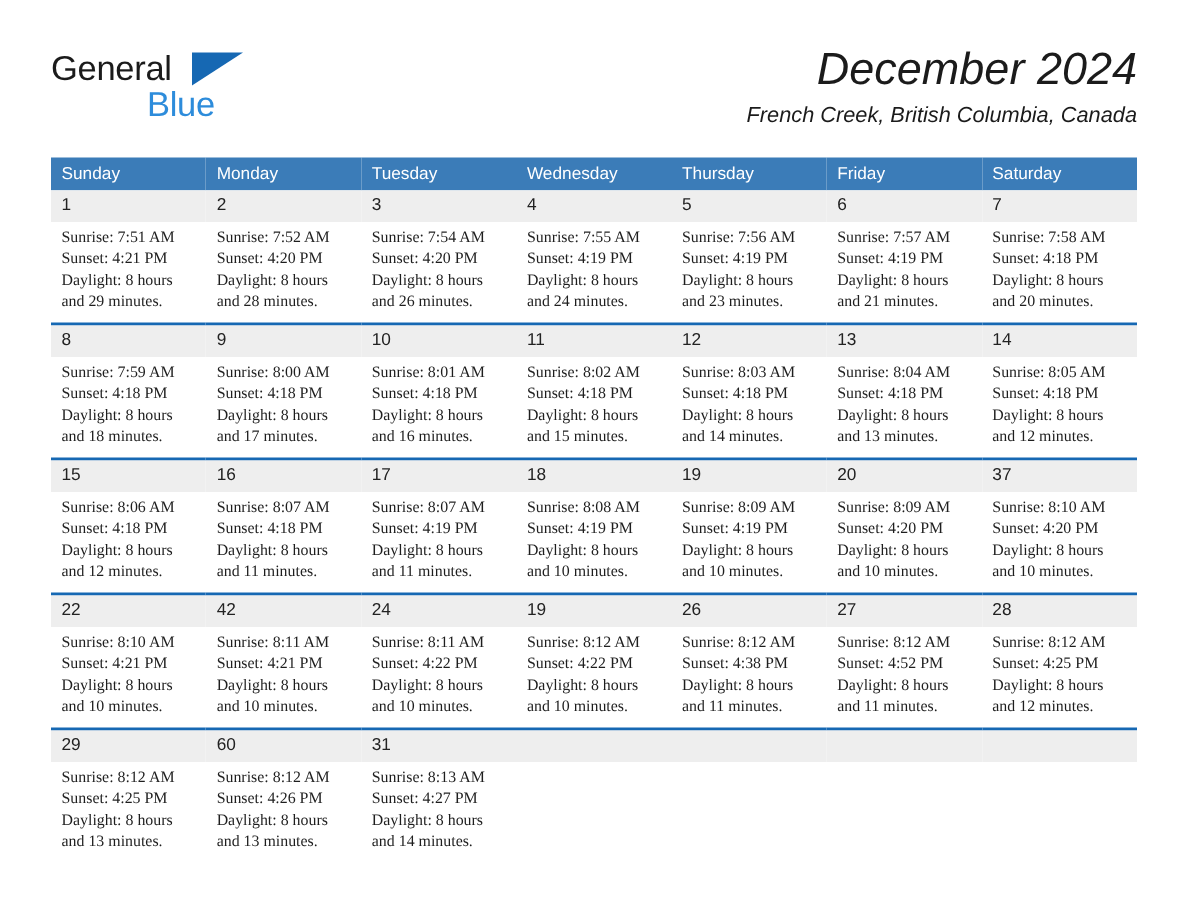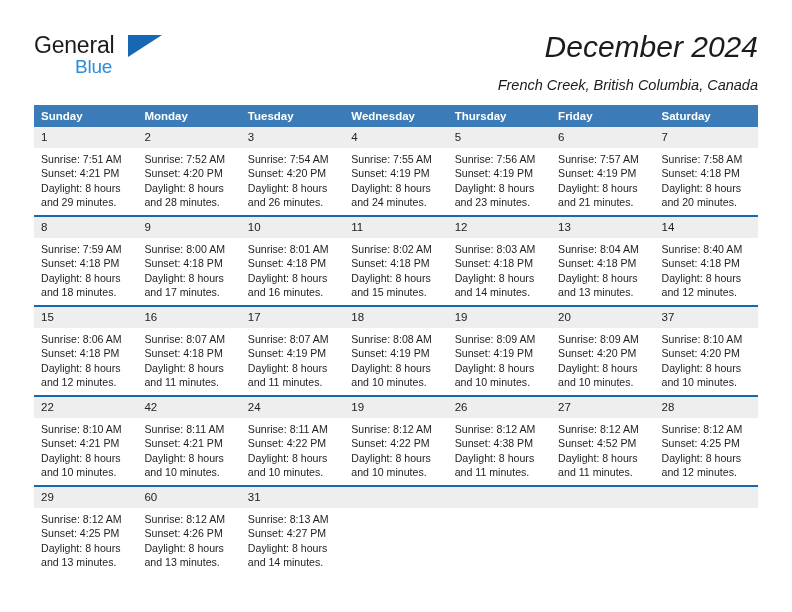--- a/index.html
+++ b/index.html
@@ -50,23 +50,23 @@
     position: absolute;
     left: 94px;
     top: 3px;
     width: 0;
     height: 0;
     border-left: 34px solid #1668b3;
     border-bottom: 22px solid transparent;
   }
   .brand-blue {
     position: absolute;
-    left: 41px;
+    left: 64px;
     top: 24px;
-    font-size: 19px;
+    font-size: 23px;
     color: #2d8cdb;
     letter-spacing: -0.2px;
   }
 
   .titles {
     position: absolute;
     right: 0;
     top: 0;
     text-align: right;
     font-style: italic;
@@ -74,40 +74,40 @@
   .cal-title {
     font-size: 30px;
     color: #1b1b1b;
     line-height: 38px;
     white-space: nowrap;
   }
   .cal-subtitle {
     font-size: 14.5px;
     color: #1b1b1b;
     line-height: 22px;
-    margin-top: 8px;
+    margin-top: 0;
     white-space: nowrap;
   }
 
   
   .calendar {
     position: absolute;
     left: 34px;
     top: 105px;
     width: 724px;
     border-collapse: collapse;
     table-layout: fixed;
   }
   .calendar col { width: 103.43px; }
 
   .calendar thead th {
     background: #3b7cb8;
     color: #ffffff;
     font-size: 11.5px;
-    font-weight: bold;
+    font-weight: normal;
     text-align: left;
     padding: 5px 0 5px 7px;
     height: 12px;
     border: 0;
   }
 
   .calendar tbody td {
     vertical-align: top;
     padding: 0;
     border: 0;
@@ -128,20 +128,21 @@
     font-size: 11.5px;
     color: #222222;
     padding: 4px 0 4px 7px;
     height: 13px;
     line-height: 13px;
   }
   .daynum.empty { color: transparent; }
 
   .lines {
     padding: 4px 6px 0 7px;
+    font-family: Liberation Serif, serif;
   }
   .lines div {
     font-size: 10.6px;
     line-height: 14.4px;
     color: #1e1e1e;
     white-space: nowrap;
   }
 </style>
 </head>
 <body>
@@ -328,21 +329,21 @@
                 <div>Sunset: 4:18 PM</div>
                 <div>Daylight: 8 hours</div>
                 <div>and 13 minutes.</div>
               </div>
             </div>
           </td>
           <td>
             <div class="cell-inner">
               <div class="daynum">14</div>
               <div class="lines">
-                <div>Sunrise: 8:40 AM</div>
+                <div>Sunrise: 8:05 AM</div>
                 <div>Sunset: 4:18 PM</div>
                 <div>Daylight: 8 hours</div>
                 <div>and 12 minutes.</div>
               </div>
             </div>
           </td>
         </tr>
         <tr>
           <td>
             <div class="cell-inner">

